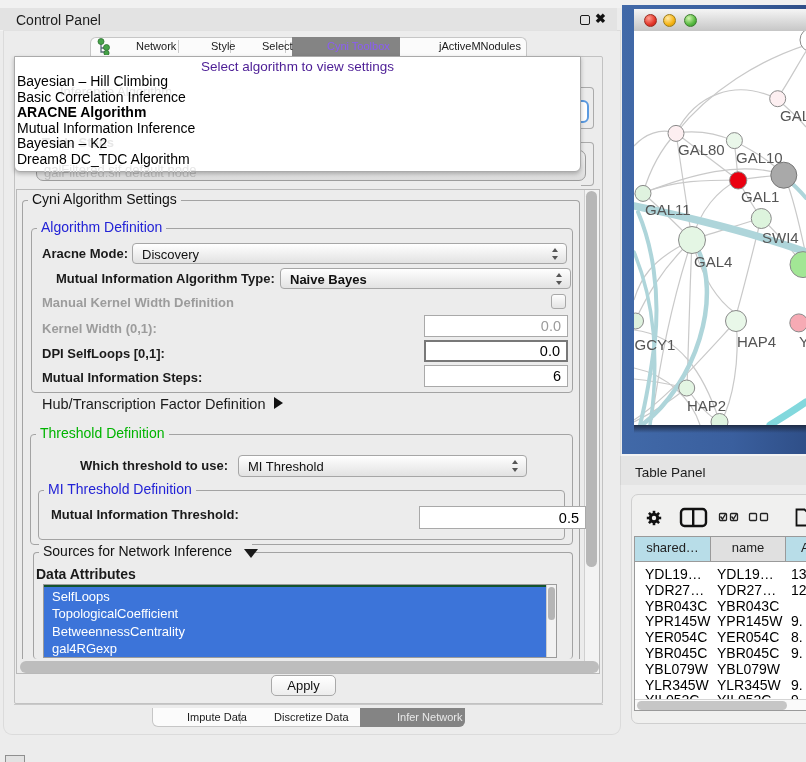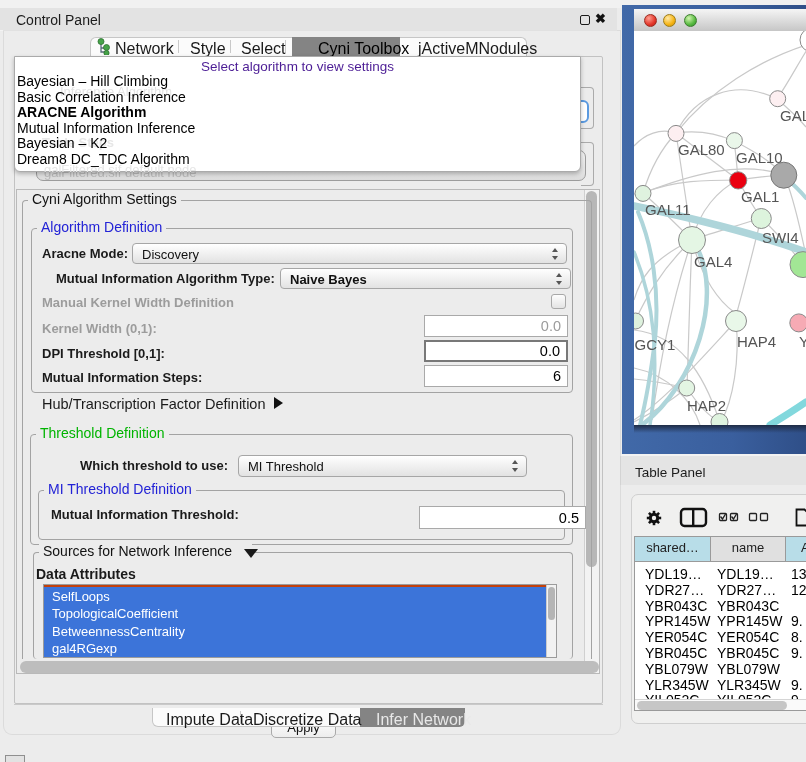--- a/index.html
+++ b/index.html
@@ -15,21 +15,21 @@
        font-size:13px;color:#111;}
   .combo .ct{position:absolute;left:9px;top:50%;transform:translateY(-50%);white-space:nowrap;}
   .spin{position:absolute;right:7px;top:50%;width:7px;height:12px;transform:translateY(-50%);}
   .spin:before{content:"";position:absolute;left:0;top:0;border-left:3.5px solid transparent;
        border-right:3.5px solid transparent;border-bottom:4.5px solid #555;}
   .spin:after{content:"";position:absolute;left:0;bottom:0;border-left:3.5px solid transparent;
        border-right:3.5px solid transparent;border-top:4.5px solid #555;}
   .inp{position:absolute;background:#fff;border:1px solid #a9a9a9;font-size:14.5px;
        display:flex;align-items:center;justify-content:flex-end;padding-right:6px;box-sizing:border-box;}
   .lbl{position:absolute;font-size:13px;font-weight:bold;color:#1a1a1a;white-space:nowrap;}
-  .tabtxt{font-size:16px;color:#1a1a1a;}
+  .tabtxt{font-size:11px;color:#1a1a1a;margin-left:21px;}
 </style>
 </head>
 <body>
 
 <div class="abs" style="left:0;top:0;width:3px;height:8px;background:#5a5a5a;"></div>
 
 <div class="abs" style="left:0;top:0;width:620px;height:8px;background:#f1f1f1;"></div>
 <div class="abs" style="left:0;top:8px;width:617px;height:23px;background:#e3e3e3;border-bottom:1px solid #f3f3f3;box-sizing:border-box;"></div>
 <div class="abs" style="left:16px;top:12px;font-size:14px;color:#1c1c1c;">Control Panel</div>
 <div class="abs" style="left:580px;top:15px;width:8px;height:8px;border:1.6px solid #1a1a1a;border-radius:2px;"></div>
@@ -229,58 +229,58 @@
 <div class="abs" style="left:292px;top:37px;width:108px;height:19px;background:#848484;"></div>
 <svg class="abs" style="left:97px;top:38px;" width="14" height="17" viewBox="0 0 14 17">
   <path d="M 4,6 L 4,14 L 8,14 M 4,10 L 8,10" stroke="#5a6b7a" stroke-width="1.3" fill="none"></path>
   <circle cx="4" cy="3.5" r="3" fill="#46a349" stroke="#2c7030" stroke-width="0.8"></circle>
   <circle cx="9.5" cy="9.5" r="3" fill="#46a349" stroke="#2c7030" stroke-width="0.8"></circle>
   <circle cx="9.5" cy="15" r="2.6" fill="#46a349" stroke="#2c7030" stroke-width="0.8"></circle>
 </svg>
 <div class="abs tabtxt" style="left:115px;top:40px;">Network</div>
 <div class="abs tabtxt" style="left:190px;top:40px;">Style</div>
 <div class="abs tabtxt" style="left:241px;top:40px;">Select</div>
-<div class="abs tabtxt" style="left:318px;top:40px;color:#000000;">Cyni Toolbox</div>
+<div class="abs tabtxt" style="left:306px;top:40px;color:#8b5cf6;">Cyni Toolbox</div>
 <div class="abs tabtxt" style="left:418px;top:40px;">jActiveMNodules</div>
 
 <div class="abs" style="left:14px;top:56px;width:589px;height:648px;border:1px solid #c2c2c2;border-radius:2px;box-sizing:border-box;"></div>
 
 <div class="abs" style="left:581px;top:87px;width:13px;height:42px;border:1px solid #ababab;border-left:none;border-radius:0 4px 4px 0;box-sizing:border-box;"></div>
 <div class="abs" style="left:572px;top:100px;width:17px;height:23px;border:2.5px solid #5b9ae0;border-radius:6px;background:#fff;box-sizing:border-box;"></div>
 <div class="abs" style="left:581px;top:142px;width:13px;height:44px;border:1px solid #ababab;border-left:none;border-radius:0 4px 4px 0;box-sizing:border-box;"></div>
 <div class="abs" style="left:36px;top:150px;width:550px;height:31px;border:1.5px solid #9c9c9c;border-radius:7px;background:linear-gradient(#f4f4f4,#dcdcdc);box-sizing:border-box;"></div>
 <div class="abs" style="left:44px;top:165px;font-size:13px;color:#bbbbbb;">galFiltered.sif default node</div>
 
 <div class="abs" style="left:16px;top:189px;width:584px;height:485px;border:1px solid #b9b9b9;box-sizing:border-box;"></div>
 
 <div class="abs" style="left:584px;top:190px;width:15px;height:483px;background:#f3f3f3;border-left:1px solid #d0d0d0;box-sizing:border-box;"></div>
 <div class="abs" style="left:586px;top:191px;width:11px;height:376px;background:#b7b7b7;border-radius:5.5px;"></div>
 
-<div class="grp" style="left:22px;top:200px;width:556px;height:458px;border-bottom:none;border-radius:4px 4px 0 0;padding-left:12px;">
+<div class="grp" style="left:22px;top:200px;width:556px;height:458px;border-bottom:none;border-radius:4px 4px 0 0;">
   <span class="ttl" style="color:#111;">Cyni Algorithm Settings</span>
 </div>
 
 <div class="grp" style="left:31px;top:228px;width:540px;height:163px;">
   <span class="ttl" style="color:#2222d6;">Algorithm Definition</span>
 </div>
 <div class="lbl" style="left:42px;top:246px;">Aracne Mode:</div>
 <div class="combo" style="left:132px;top:243px;width:433px;height:19px;">
     <span class="ct">Discovery</span>
     <span class="spin"></span>
   </div>
 <div class="lbl" style="left:56px;top:271px;">Mutual Information Algorithm Type:</div>
 <div class="combo" style="left:280px;top:268px;width:289px;height:19px;font-weight:bold;">
     <span class="ct">Naive Bayes</span>
     <span class="spin"></span>
   </div>
 <div class="lbl" style="left:42px;top:295px;color:#9c9c9c;">Manual Kernel Width Definition</div>
 <div class="abs" style="left:551px;top:294px;width:15px;height:15px;border:1px solid #a8a8a8;border-radius:3px;background:linear-gradient(#fdfdfd,#e3e3e3);box-sizing:border-box;"></div>
 <div class="lbl" style="left:42px;top:321px;color:#9c9c9c;">Kernel Width (0,1):</div>
 <div class="inp" style="left:424px;top:315px;width:144px;height:22px;color:#9c9c9c;">0.0</div>
-<div class="lbl" style="left:42px;top:346px;">DPI Threshold [0,1]:</div>
+<div class="lbl" style="left:42px;top:346px;">DPI SelfLoops [0,1]:</div>
 <div class="inp" style="left:424px;top:340px;width:144px;height:22px;border:2px solid #787878;">0.0</div>
 <div class="lbl" style="left:42px;top:370px;">Mutual Information Steps:</div>
 <div class="inp" style="left:424px;top:365px;width:144px;height:22px;">6</div>
 
 <div class="abs" style="left:42px;top:396px;font-size:14.5px;color:#1a1a1a;white-space:nowrap;">Hub/Transcription Factor Definition</div>
 <div class="abs" style="left:274px;top:397px;width:0;height:0;border-top:6px solid transparent;border-bottom:6px solid transparent;border-left:9px solid #111;"></div>
 
 <div class="grp" style="left:30px;top:434px;width:541px;height:109px;">
   <span class="ttl" style="color:#00b400;">Threshold Definition</span>
 </div>
@@ -294,33 +294,33 @@
 </div>
 <div class="lbl" style="left:51px;top:507px;">Mutual Information Threshold:</div>
 <div class="inp" style="left:419px;top:506px;width:167px;height:23px;">0.5</div>
 
 <div class="grp" style="left:33px;top:552px;width:538px;height:106px;border-bottom:none;">
   <span class="ttl" style="color:#111;">Sources for Network Inference&nbsp;&nbsp;&nbsp;&nbsp;</span>
 </div>
 <div class="abs" style="left:244px;top:549px;width:0;height:0;border-left:7px solid transparent;border-right:7px solid transparent;border-top:9px solid #1a1a1a;"></div>
 <div class="lbl" style="left:36px;top:566px;font-size:14px;">Data Attributes</div>
 
-<div class="abs" style="left:43px;top:584px;width:514px;height:74px;background:#c2410c;border:1px solid #9b9b9b;box-sizing:border-box;overflow:hidden;">
+<div class="abs" style="left:43px;top:584px;width:514px;height:74px;background:#14532d;border:1px solid #9b9b9b;box-sizing:border-box;overflow:hidden;">
   <div class="abs" style="left:0;top:1.5px;width:502px;height:72px;background:#3c74d9;"></div>
   <div class="abs" style="left:8px;top:4px;font-size:13px;color:#fff;">SelfLoops</div>
   <div class="abs" style="left:8px;top:21px;font-size:13px;color:#fff;">TopologicalCoefficient</div>
   <div class="abs" style="left:8px;top:38.5px;font-size:13px;color:#fff;">BetweennessCentrality</div>
   <div class="abs" style="left:8px;top:56px;font-size:13px;color:#fff;">gal4RGexp</div>
   <div class="abs" style="left:502px;top:0;width:10px;height:74px;background:#f2f2f2;border-left:1px solid #ccc;"></div>
   <div class="abs" style="left:504px;top:2px;width:7px;height:33px;background:#b5b5b5;border-radius:3.5px;"></div>
 </div>
 
 <div class="abs" style="left:20px;top:661px;width:579px;height:12px;background:#bdbdbd;border-radius:6px;"></div>
 
-<div class="abs" style="left:271px;top:675px;width:63px;height:19px;border:1px solid #a9a9a9;border-radius:5px;background:linear-gradient(#ffffff,#ededed);display:flex;align-items:center;justify-content:center;font-size:13px;color:#111;margin-top:42px;">Apply</div>
+<div class="abs" style="left:271px;top:675px;width:63px;height:19px;border:1px solid #a9a9a9;border-radius:5px;background:linear-gradient(#ffffff,#ededed);display:flex;align-items:center;justify-content:center;font-size:13px;color:#111;">Apply</div>
 
 <div class="abs" style="left:14px;top:704px;width:589px;height:1px;background:#c9c9c9;"></div>
 
 <div class="abs" style="left:152px;top:708px;width:313px;height:19px;background:#fbfbfb;border:1px solid #c6c6c6;border-top:none;border-radius:0 0 6px 6px;box-sizing:border-box;"></div>
 <div class="abs" style="left:240px;top:711px;width:1px;height:13px;background:#c9c9c9;"></div>
 <div class="abs" style="left:360px;top:708px;width:105px;height:19px;background:#848484;border-radius:0 0 6px 0;"></div>
 <div class="abs tabtxt" style="left:166px;top:711px;">Impute Data</div>
 <div class="abs tabtxt" style="left:253px;top:711px;">Discretize Data</div>
 <div class="abs tabtxt" style="left:376px;top:711px;color:#e8e8e8;">Infer Network</div>
 

